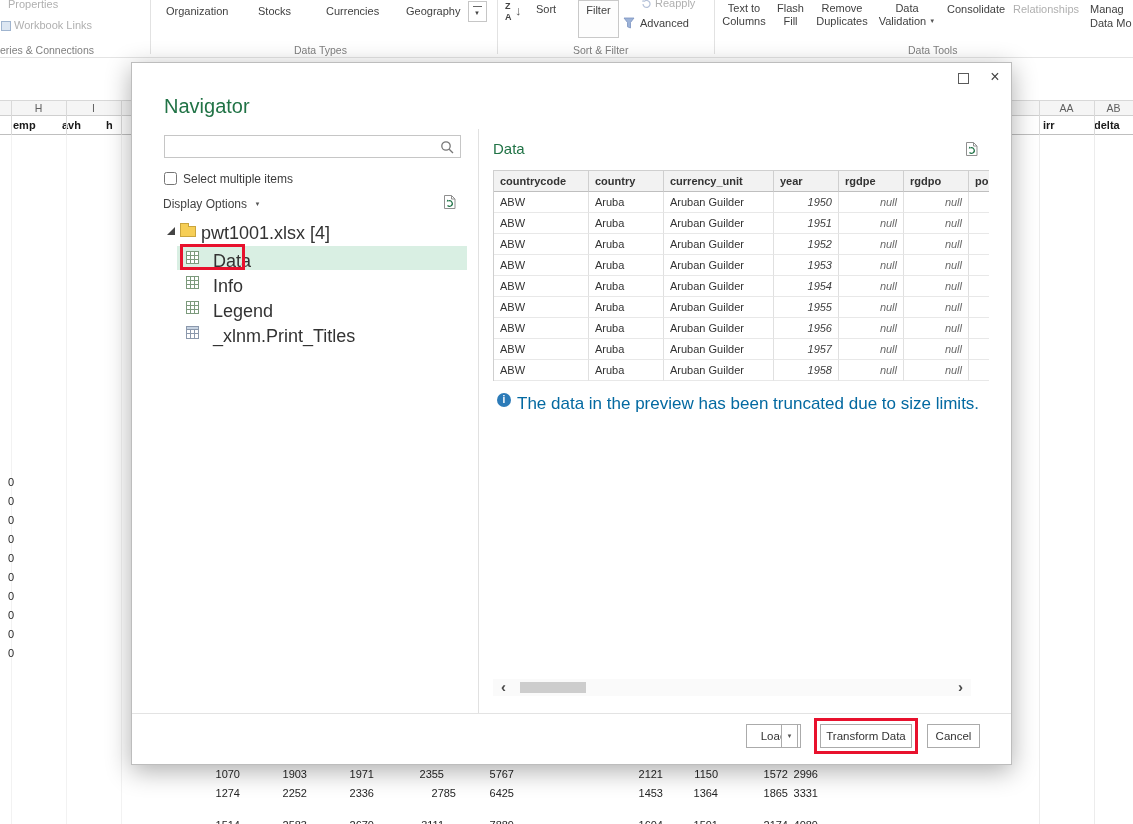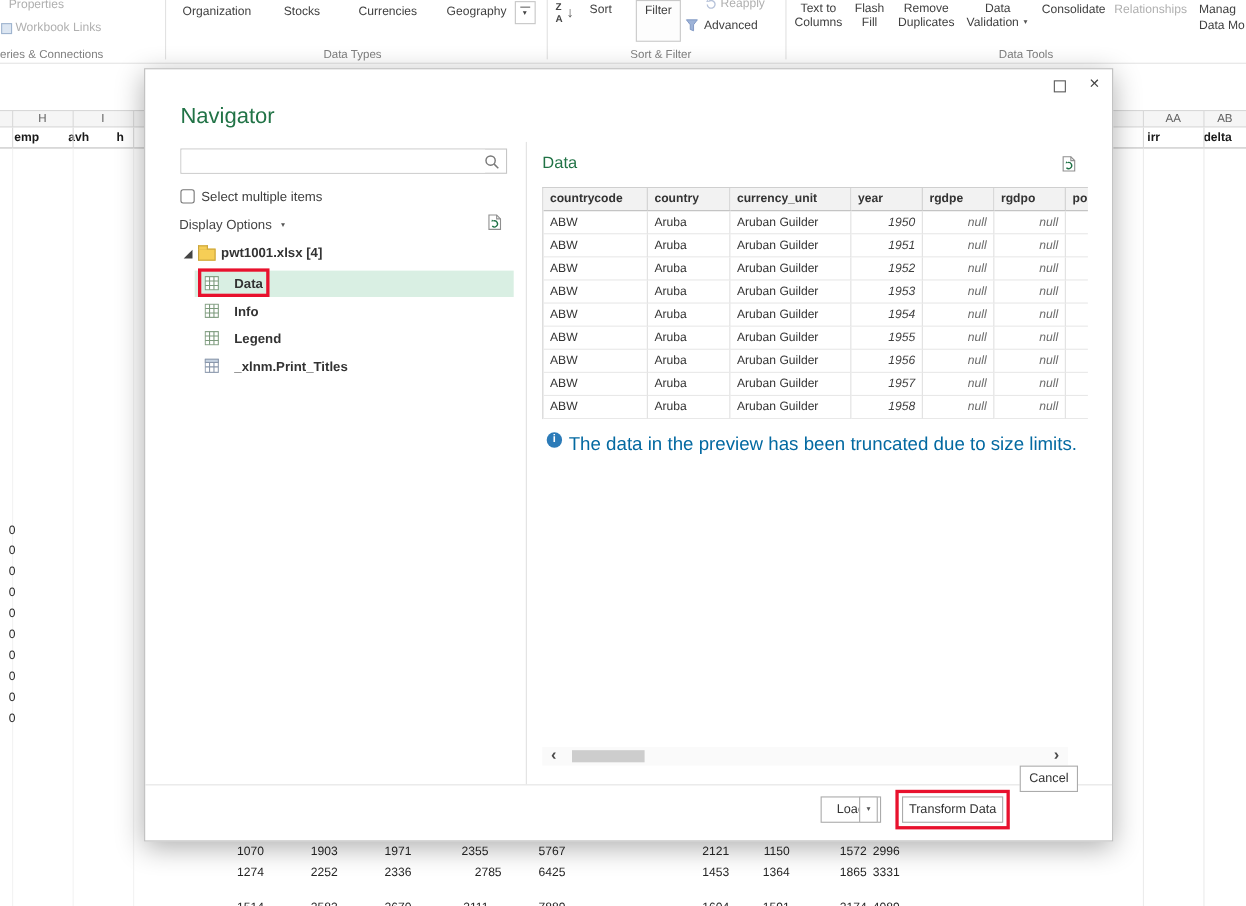--- a/index.html
+++ b/index.html
@@ -24,21 +24,21 @@
   
   #dlg{position:absolute;left:131px;top:62px;width:881px;height:703px;background:#fff;
        border:1px solid #bdbdbd;box-shadow:0 6px 24px rgba(0,0,0,.32);box-sizing:border-box;z-index:10;}
   .navtitle{font-size:20px;color:#217346;}
   .sbox{position:absolute;left:32px;top:72px;width:297px;height:23px;border:1px solid #c6c6c6;box-sizing:border-box;background:#fff;}
   .sbox input{border:none;outline:none;width:268px;height:19px;font-size:12px;padding:1px 4px;font-family:inherit;}
   .t12{font-size:12px;color:#3c3c3c;white-space:nowrap;}
   .cb{position:absolute;left:32px;top:109px;width:13px;height:13px;margin:0;}
   .selrow{background:#d9efe3;}
   .treerow{position:absolute;left:45px;width:290px;height:24px;}
-  .treelbl{position:absolute;left:36px;top:5px;font-size:12px;color:#333;white-space:nowrap;font-weight:bold;}
+  .treelbl{position:absolute;left:36px;top:5px;font-size:18px;color:#333;white-space:nowrap;}
   .expander{position:absolute;left:0;top:6px;width:0;height:0;border-style:solid;border-width:0 0 8px 8px;border-color:transparent transparent #444 transparent;}
   .folder{position:absolute;left:13px;top:5px;width:16px;height:11px;background:#f6ce56;border:1px solid #caa53e;box-sizing:border-box;}
   .folder:before{content:"";position:absolute;left:-1px;top:-4px;width:7px;height:3px;background:#f6ce56;border:1px solid #caa53e;border-bottom:none;}
   .redbox{position:absolute;border:3px solid #e8112d;box-sizing:border-box;z-index:30;pointer-events:none;}
   .pvtitle{font-size:15px;color:#217346;}
   .tbl{position:absolute;left:361px;top:107px;display:grid;grid-template-columns:95px 75px 110px 65px 65px 65px 30px;
        width:495px;overflow:hidden;border-left:1px solid #cfcfcf;border-top:1px solid #cfcfcf;background:#fff;}
   .th,.td{font-size:11px;padding:0 6px;height:21px;line-height:21px;box-sizing:border-box;white-space:nowrap;overflow:hidden;}
   .th{background:#f2f2f2;font-weight:bold;color:#333;border-right:1px solid #cfcfcf;border-bottom:1px solid #bfbfbf;}
   .td{border-right:1px solid #e0e0e0;border-bottom:1px solid #e8e8e8;color:#333;}
@@ -365,17 +365,17 @@
       <span class="sbthumb"></span>
       <span class="sbarrow" style="right:8px">›</span>
     </div>
 
     <div class="footsep"></div>
     <div class="btn" style="left:614px;top:661px;width:55px;height:24px">Load</div>
     <div class="btn" style="left:649px;top:661px;width:17px;height:24px">
         <span class="caret">▼</span>
       </div>
     <div class="btn" style="left:688px;top:661px;width:92px;height:24px">Transform Data</div>
-    <div class="btn" style="left:795px;top:633px;width:53px;height:24px">Cancel</div>
+    <div class="btn" style="left:795px;top:661px;width:53px;height:24px">Cancel</div>
     <div class="redbox" style="left:682px;top:655px;width:104px;height:36px"></div>
   </div>
 
 </div>
 
 </body></html>

